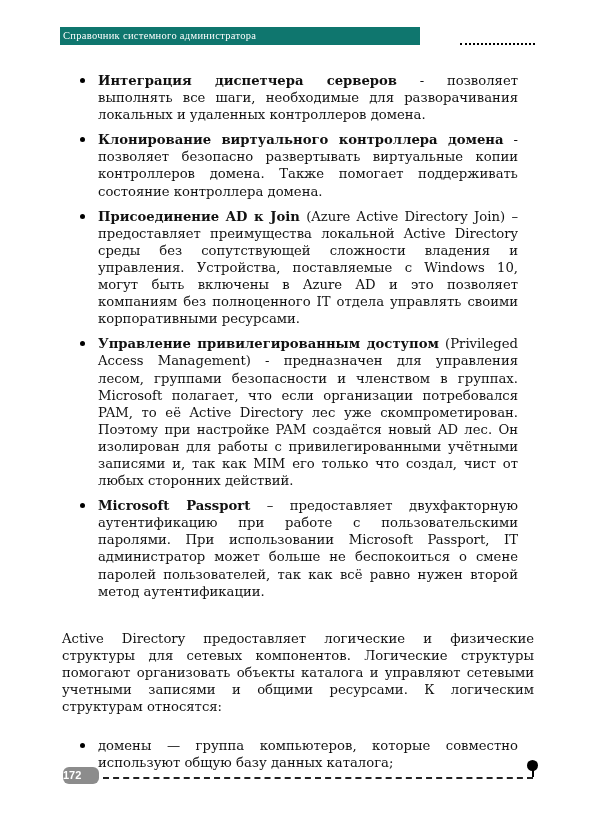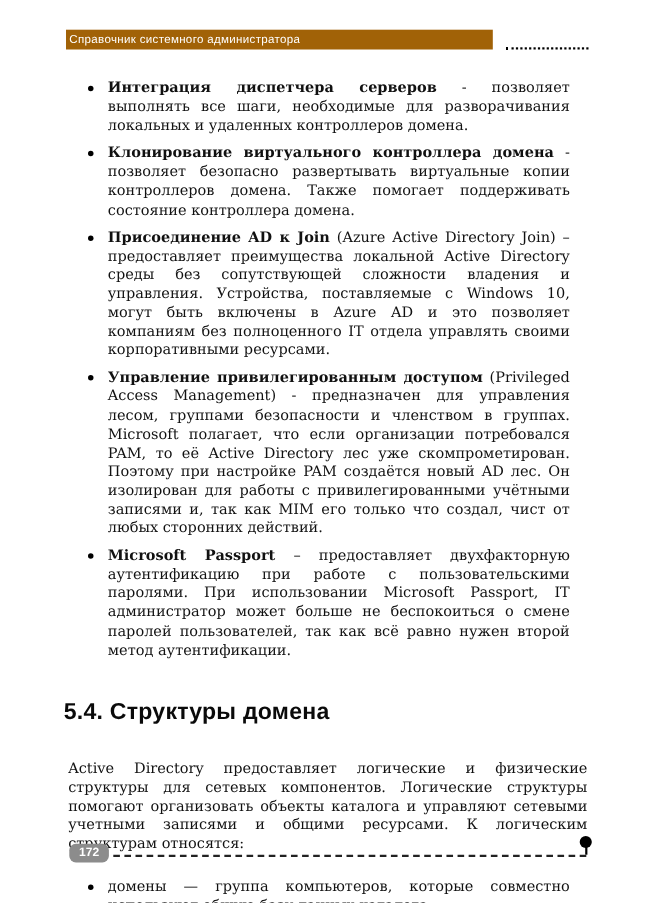--- a/index.html
+++ b/index.html
@@ -12,25 +12,25 @@
       height: 821px;
       position: relative;
       overflow: hidden;
       font-family: "DejaVu Serif", "Liberation Serif", serif;
       color: #111111;
     }
     .running-head {
       position: absolute;
       left: 60px;
       top: 27px;
-      width: 388px;
+      width: 360px;
       height: 18px;
-      background: #a16207;
+      background: #0f766e;
       color: #ffffff;
-      font-family: Liberation Sans, sans-serif;
+      font-family: Liberation Serif, serif;
       font-size: 10.5px;
       line-height: 18px;
       padding-left: 3px;
       box-sizing: border-box;
       letter-spacing: 0.3px;
     }
     .head-dots {
       position: absolute;
       left: 460px;
       top: 43px;
@@ -88,21 +88,21 @@
       top: 767px;
       width: 36px;
       height: 17px;
       background: #8c8c8c;
       border-radius: 6px;
       color: #ffffff;
       font-family: "Liberation Sans", "DejaVu Sans", sans-serif;
       font-weight: bold;
       font-size: 11px;
       line-height: 17px;
-      text-align: center;
+      text-align: left;
     }
     .footer-dots {
       position: absolute;
       left: 103px;
       top: 777px;
       width: 430px;
       height: 0;
       border-top: 2px dashed #222;
     }
     .footer-pin {
@@ -146,21 +146,20 @@
     <li>
       <span class="bullet"></span>
       <span class="term">Управление привилегированным доступом</span><span> (Privileged Access Management) - предназначен для управления лесом, группами безопасности и членством в группах. Microsoft полагает, что если организации потребовался PAM, то её Active Directory лес уже скомпрометирован. Поэтому при настройке PAM создаётся новый AD лес. Он изолирован для работы с привилегированными учётными записями и, так как MIM его только что создал, чист от любых сторонних действий.</span>
     </li>
     <li>
       <span class="bullet"></span>
       <span class="term">Microsoft Passport</span><span> – предоставляет двухфакторную аутентификацию при работе с пользовательскими паролями. При использовании Microsoft Passport, IT администратор может больше не беспокоиться о смене паролей пользователей, так как всё равно нужен второй метод аутентификации.</span>
     </li>
   </ul>
 
-  <h2 class="section-title">5.4. Структуры домена</h2>
 
   <p class="para">Active Directory предоставляет логические и физические структуры для сетевых компонентов. Логические структуры помогают организовать объекты каталога и управляют сетевыми учетными записями и общими ресурсами. К логическим структурам относятся:</p>
 
   <ul class="bullet-list">
     <li>
       <span class="bullet"></span>
       <span>домены — группа компьютеров, которые совместно используют общую базу данных каталога;</span>
     </li>
   </ul>
 </div>

